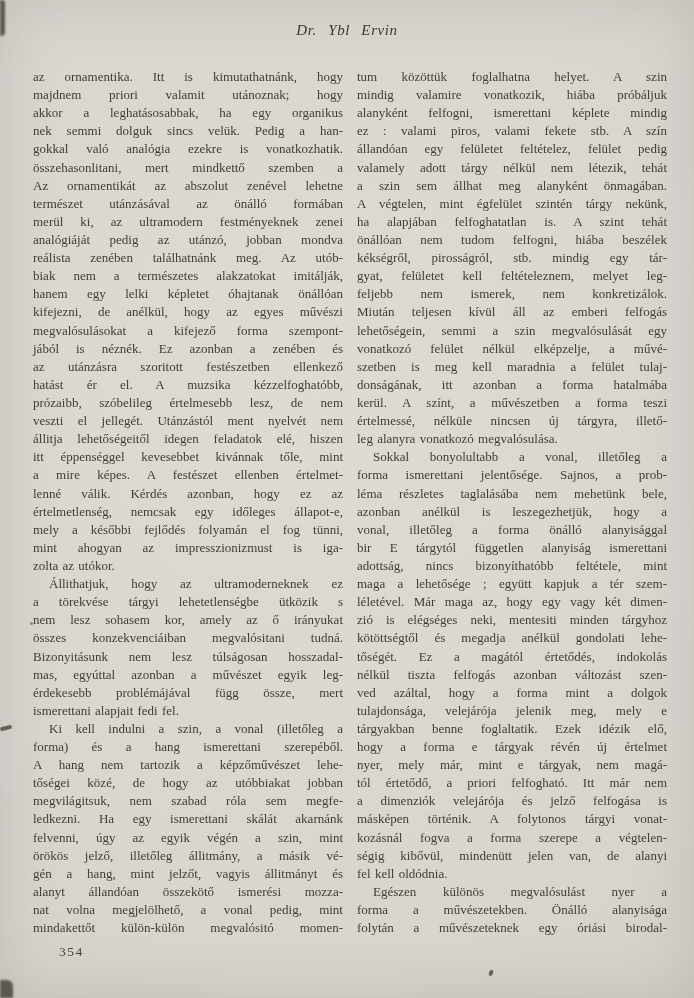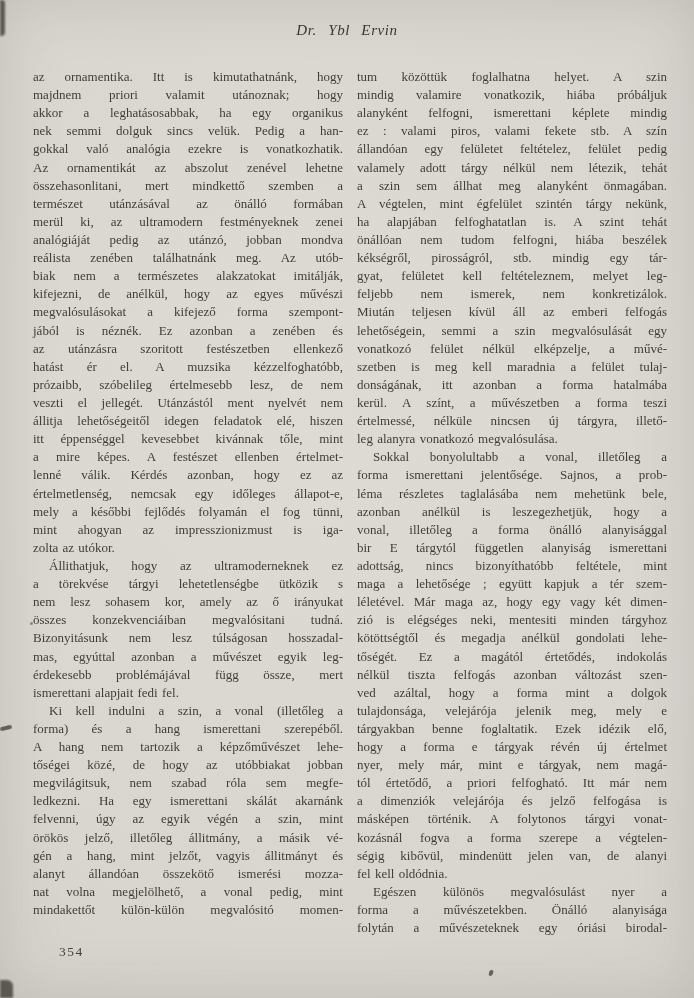--- a/index.html
+++ b/index.html
@@ -69,27 +69,28 @@
 
   <div class="running-head">Dr. Ybl Ervin</div>
 
   <div class="columns">
     <div class="col" id="col-left">
         <div class="line">az ornamentika. Itt is kimutathatnánk, hogy</div>
         <div class="line">majdnem priori valamit utánoznak; hogy</div>
         <div class="line">akkor a leghatásosabbak, ha egy organikus</div>
         <div class="line">nek semmi dolguk sincs velük. Pedig a han-</div>
         <div class="line">gokkal való analógia ezekre is vonatkozhatik.</div>
+        <div class="line">összehasonlitani, mert mindkettő szemben a</div>
         <div class="line">Az ornamentikát az abszolut zenével lehetne</div>
-        <div class="line">összehasonlitani, mert mindkettő szemben a</div>
         <div class="line">természet utánzásával az önálló formában</div>
         <div class="line">merül ki, az ultramodern festményeknek zenei</div>
         <div class="line">analógiáját pedig az utánzó, jobban mondva</div>
         <div class="line">reálista zenében találhatnánk meg. Az utób-</div>
         <div class="line">biak nem a természetes alakzatokat imitálják,</div>
+        <div class="line">hanem egy lelki képletet óhajtanak önállóan</div>
         <div class="line">kifejezni, de anélkül, hogy az egyes művészi</div>
         <div class="line">megvalósulásokat a kifejező forma szempont-</div>
         <div class="line">jából is néznék. Ez azonban a zenében és</div>
         <div class="line">az utánzásra szoritott festészetben ellenkező</div>
         <div class="line">hatást ér el. A muzsika kézzelfoghatóbb,</div>
         <div class="line">prózaibb, szóbelileg értelmesebb lesz, de nem</div>
         <div class="line">veszti el jellegét. Utánzástól ment nyelvét nem</div>
         <div class="line">állitja lehetőségeitől idegen feladatok elé, hiszen</div>
         <div class="line">itt éppenséggel kevesebbet kivánnak tőle, mint</div>
         <div class="line">a mire képes. A festészet ellenben értelmet-</div>

